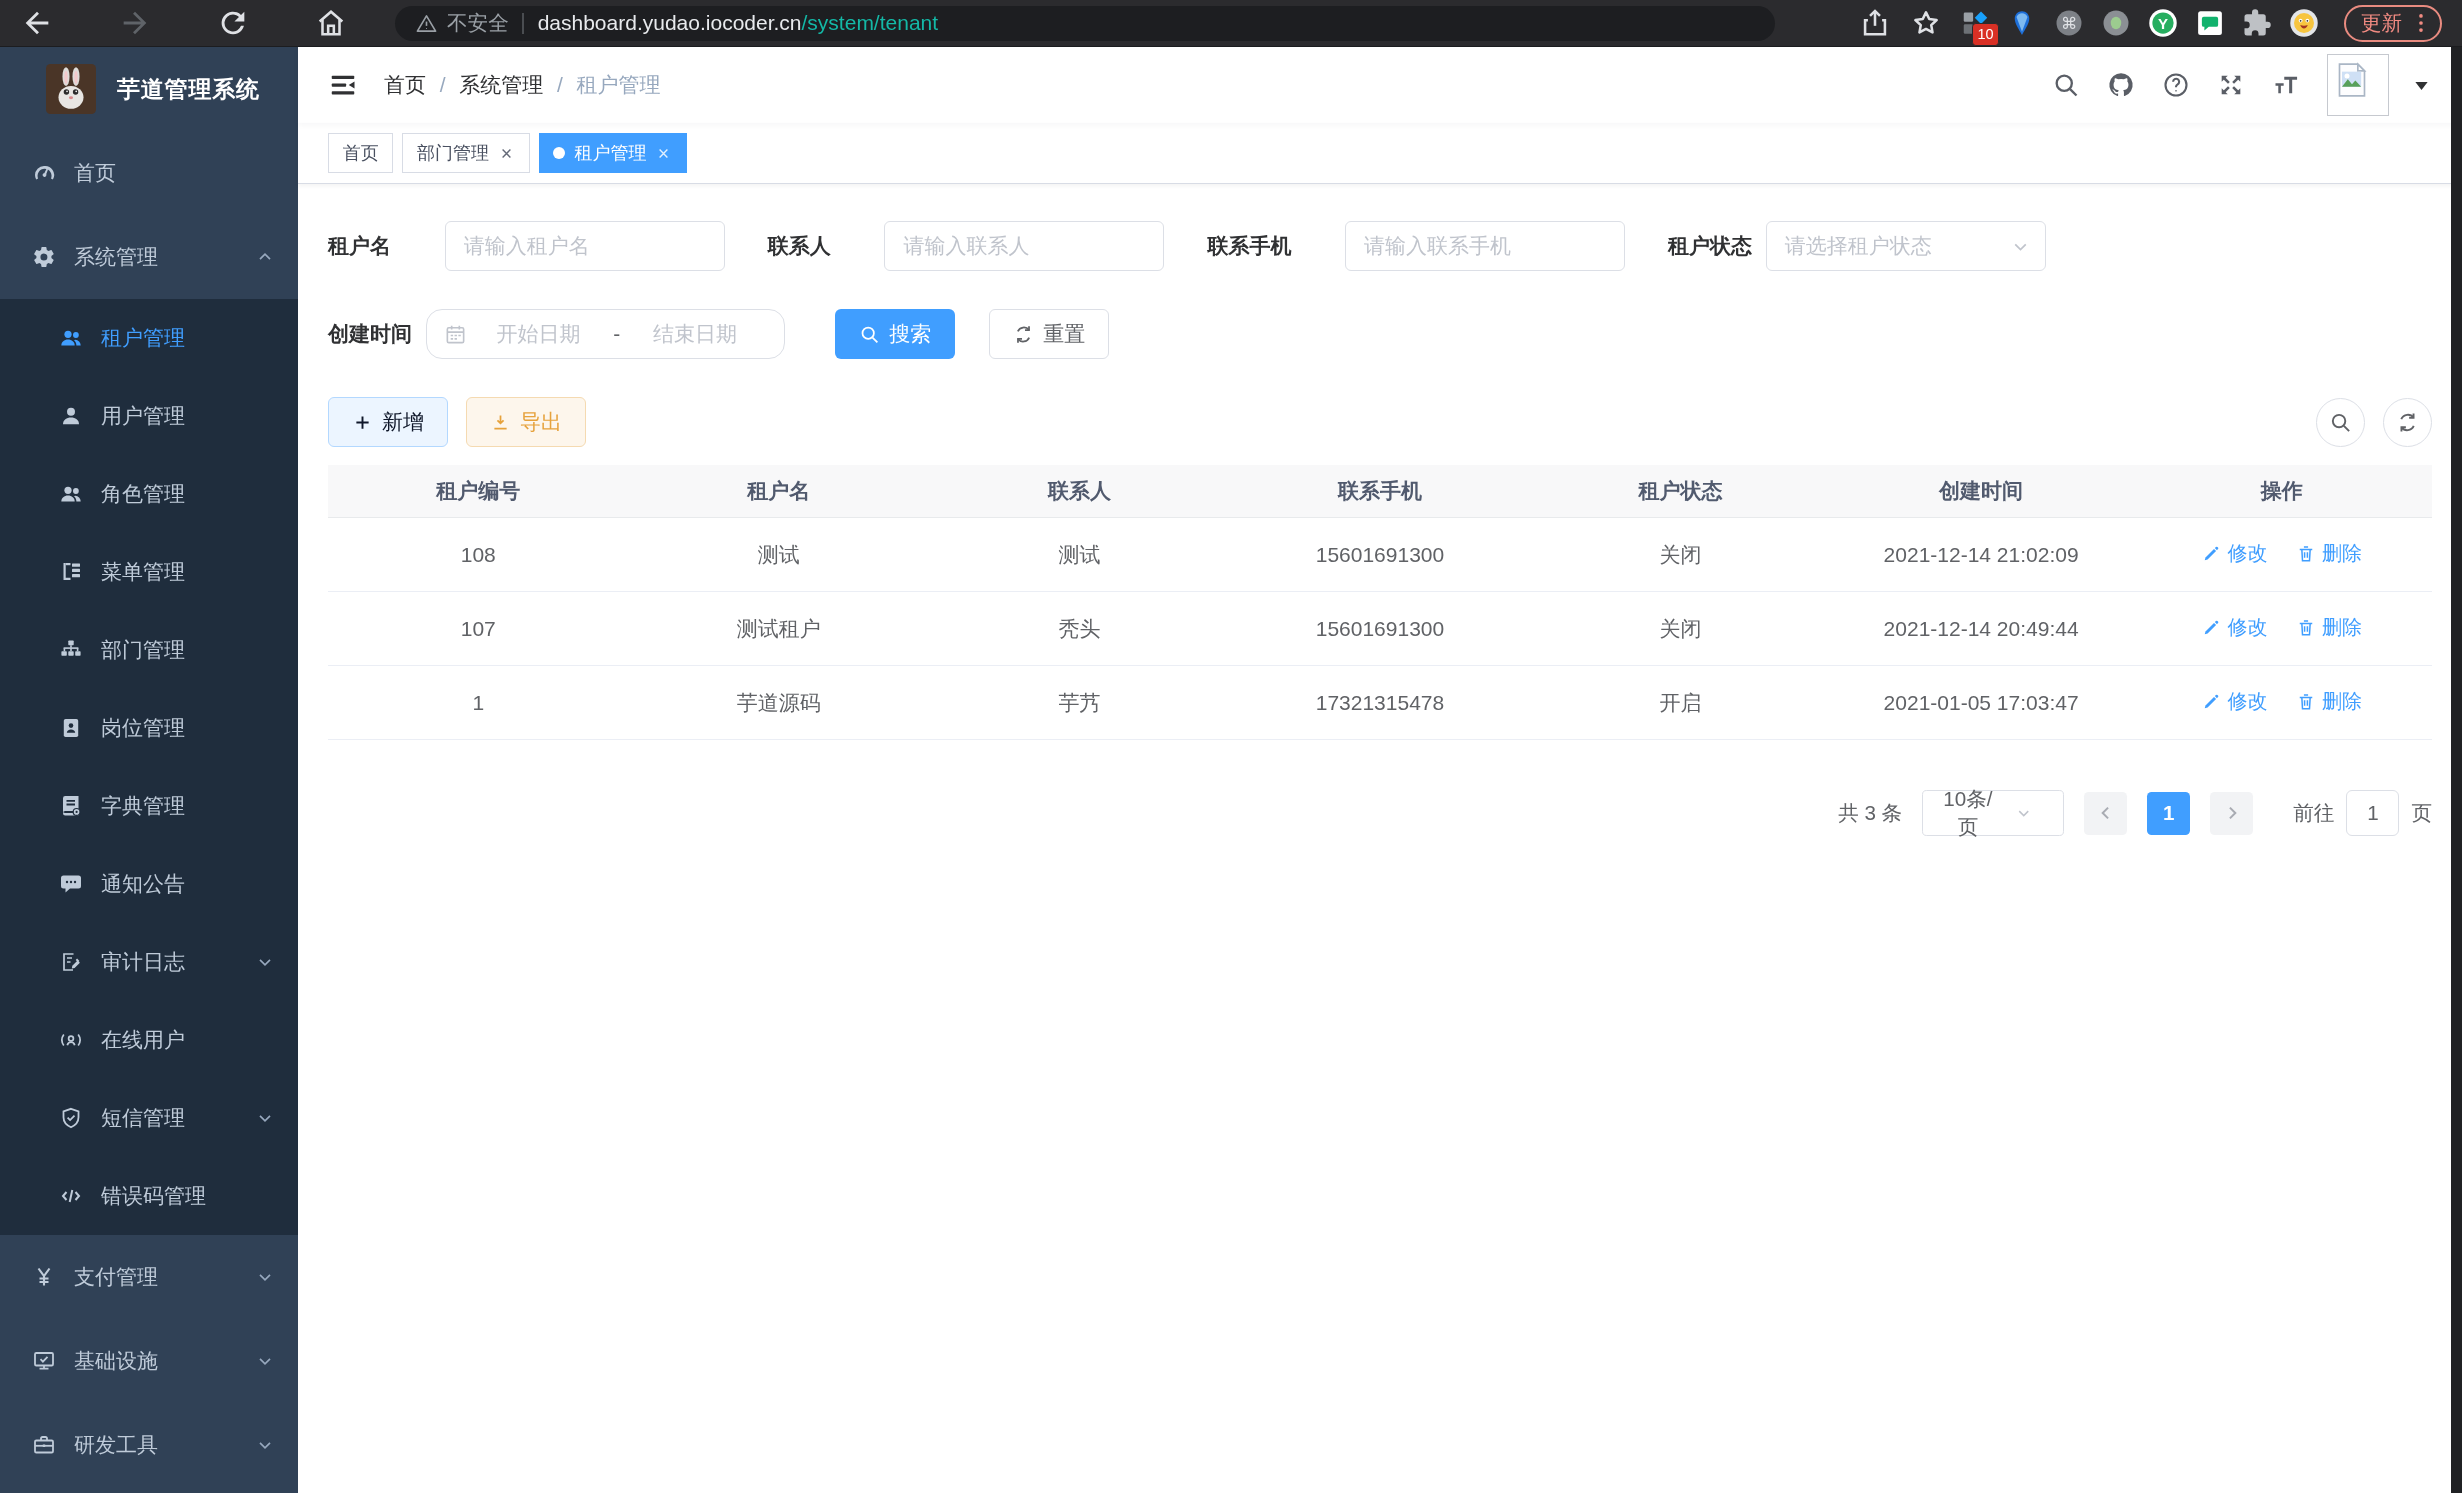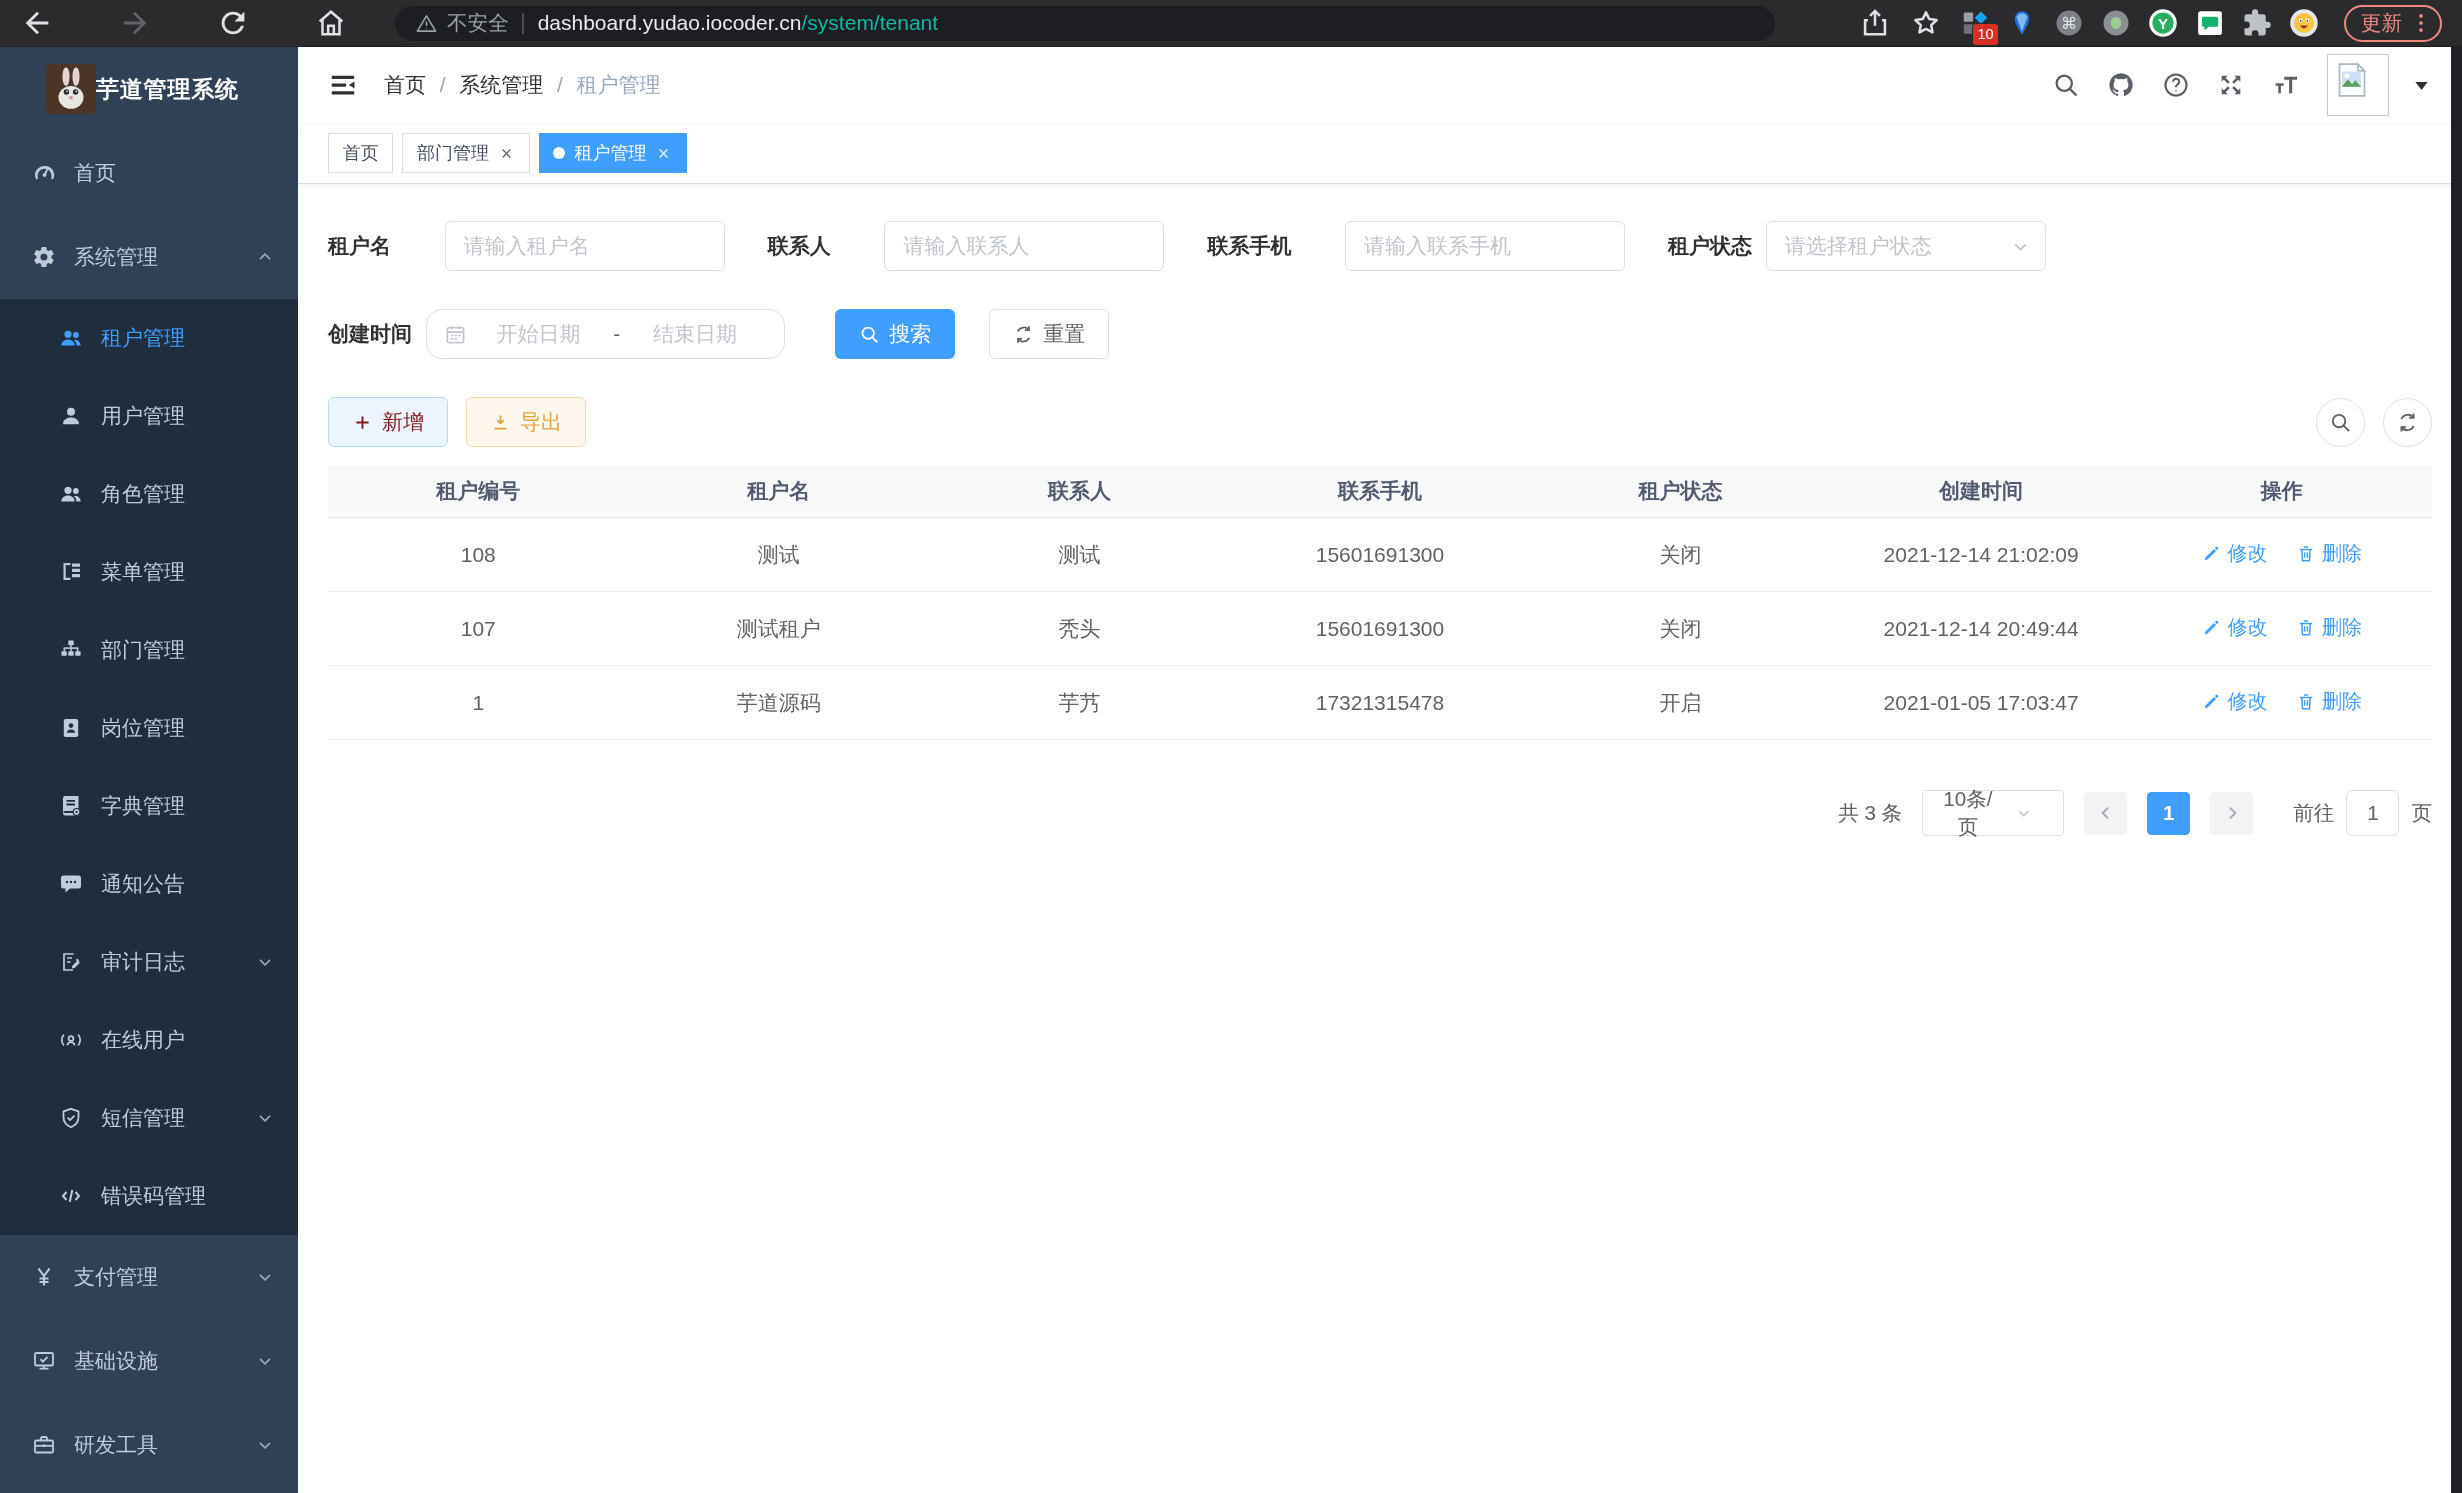--- a/index.html
+++ b/index.html
@@ -29,21 +29,21 @@
     cursor:pointer; flex:none; margin-left:7.6px; }
   .update-pill .kebab { width:26px; height:26px; color:#f28b82; }
 
   
   .sidebar { position:absolute; top:47px; left:0; width:298px; height:1447px;
     background:#304156; overflow:hidden; }
   .main { position:absolute; top:47px; left:298px; right:0; height:1447px; background:#fff; }
   .window-edge { position:absolute; top:47px; right:0; width:10.7px; height:1447px; background:#202124; z-index:50; }
 
   
-  .logo { height:84px; display:flex; align-items:center; padding-left:46px; }
+  .logo { height:84px; display:flex; align-items:center; padding-left:46px; gap:21px; }
   .logo-img { width:50px; height:50px; border-radius:4.6px; overflow:hidden; flex:none; }
   .logo-title { color:#fff; font-size:23px; font-weight:700; letter-spacing:0.8px; }
   .menu { display:flex; flex-direction:column; }
   .menu-item { display:flex; align-items:center; height:84px; padding:0 23px 0 32px;
     color:#bfcbd9; font-size:21px; cursor:pointer; }
   .menu-item.sub { height:78px; padding-left:59px; background:#1f2d3d; }
   .menu-item.active { color:#409eff; }
   .menu-ic { width:24px; height:24px; margin-right:18px; flex:none; }
   .menu-chev { width:20px; height:20px; margin-left:auto; color:#97a8be; flex:none; }
 
@@ -91,21 +91,21 @@
   .cal-ic { width:23px; height:23px; color:#c0c4cc; flex:none; }
   .date-ph { flex:1; text-align:center; color:#c0c4cc; font-size:21px; }
   .date-sep { color:#606266; font-size:21px; padding:0 3px; }
 
   .btn { height:50px; display:inline-flex; align-items:center; justify-content:center;
     gap:9px; border-radius:6px; font-size:21px; padding:0 23px;
     border:1.5px solid transparent; cursor:pointer; white-space:nowrap; }
   .btn .ic { width:21px; height:21px; }
   .btn-primary { background:#409eff; color:#fff; }
   .btn-default { background:#fff; border-color:#dcdfe6; color:#606266; }
-  .btn-plain-blue { background:#ecf5ff; border-color:#b3d8ff; color:#7f1d1d;text-align:center; }
+  .btn-plain-blue { background:#ecf5ff; border-color:#b3d8ff; color:#0f172a;text-align:center; }
   .btn-plain-yellow { background:#fdf6ec; border-color:#f5dab1; color:#e6a23c; }
   .row2-btns { display:flex; gap:34px; margin-left:7.6px; }
 
   .toolbar-row { display:flex; align-items:center; gap:18px; margin-top:38px; }
   .toolbar-right { margin-left:auto; display:flex; gap:18px; }
   .circle-btn { width:49px; height:49px; border-radius:50%; border:1.5px solid #dcdfe6;
     background:#fff; display:flex; align-items:center; justify-content:center;
     color:#606266; cursor:pointer; }
   .circle-btn .ic { width:23px; height:23px; }
 

